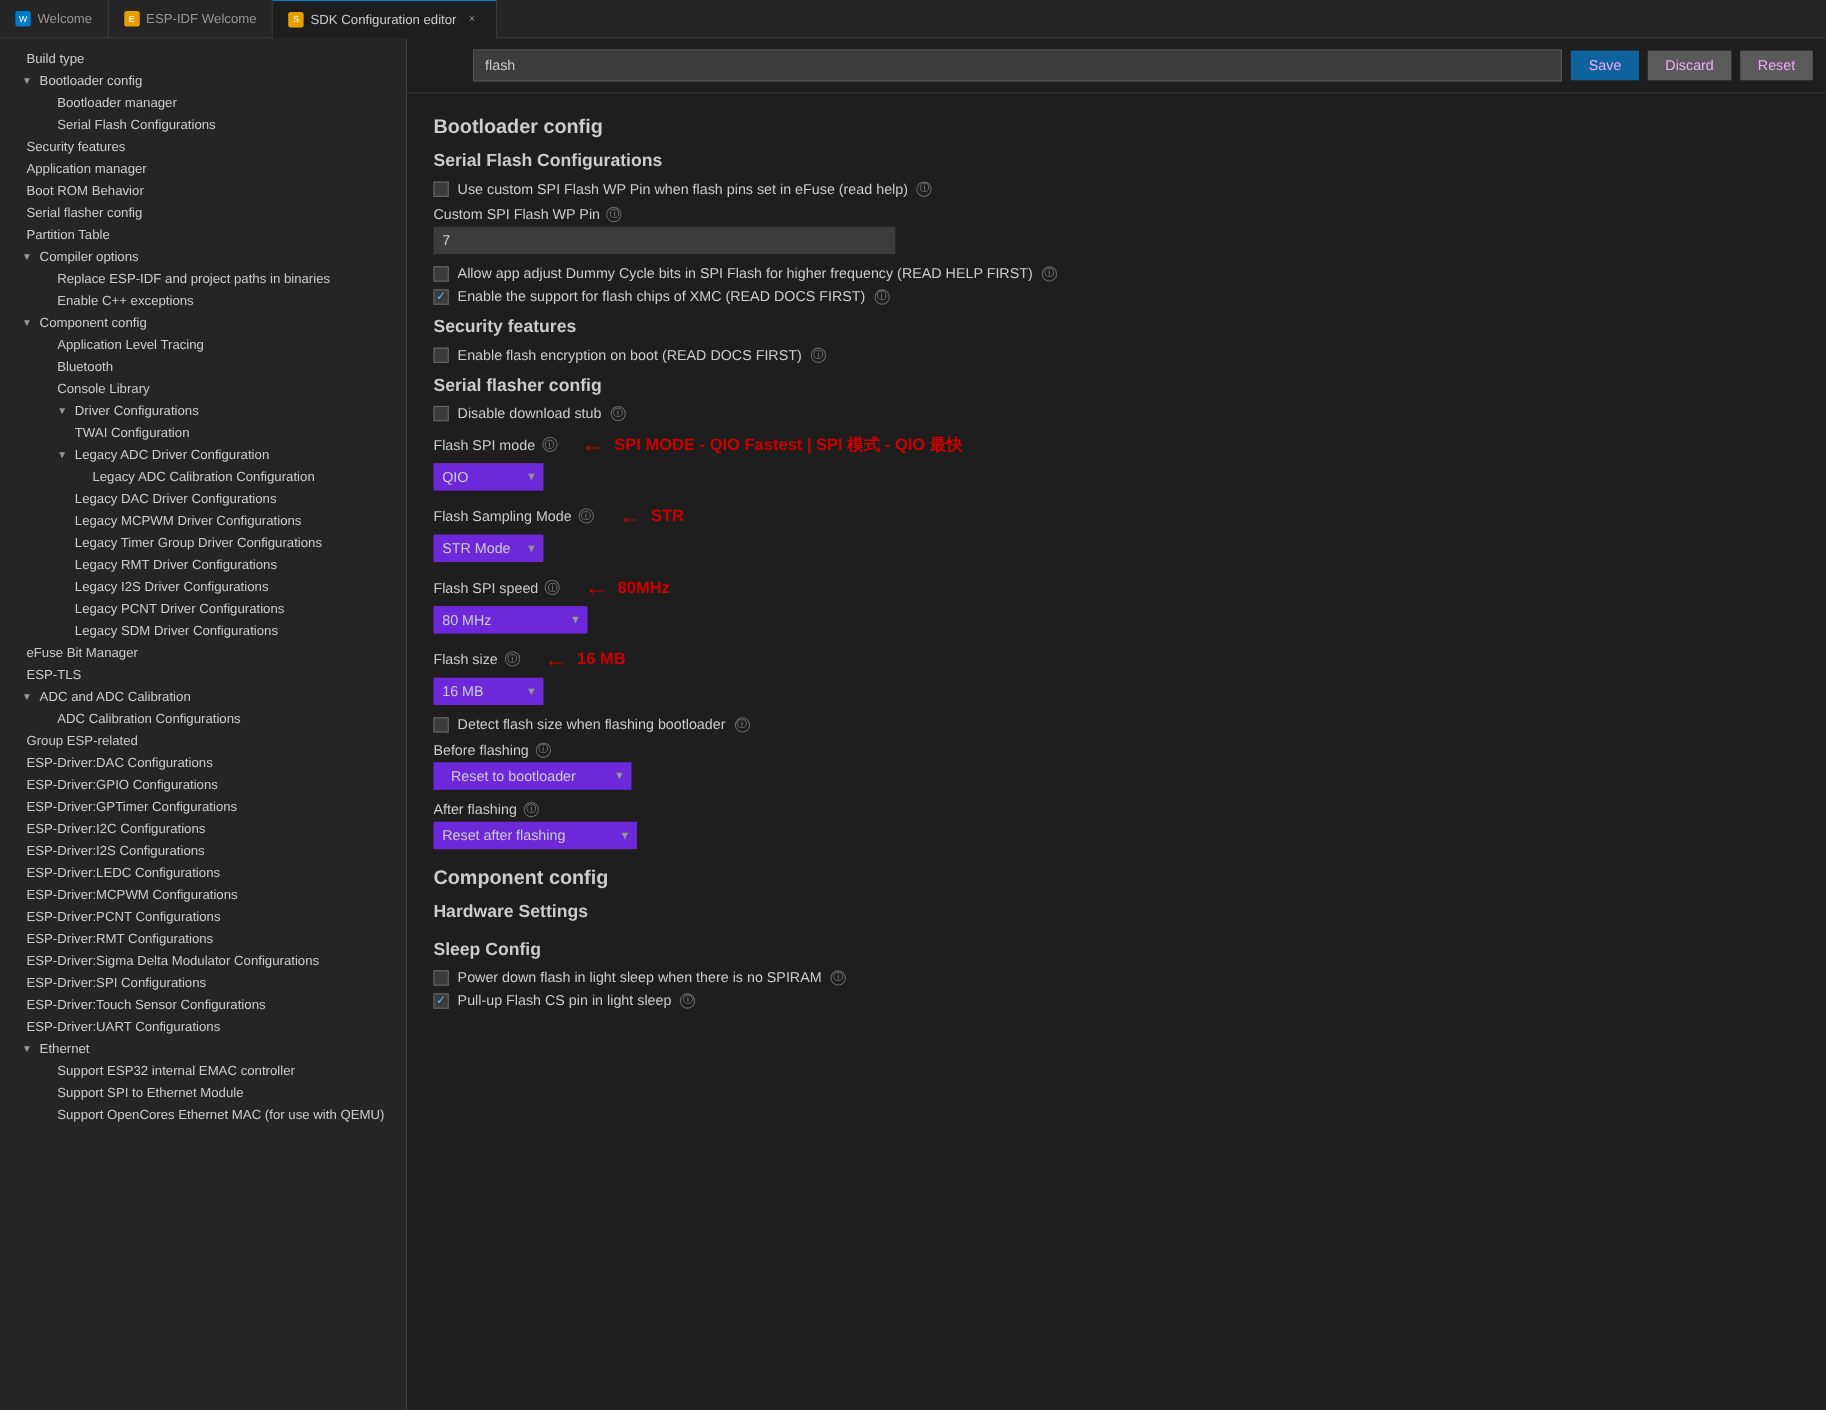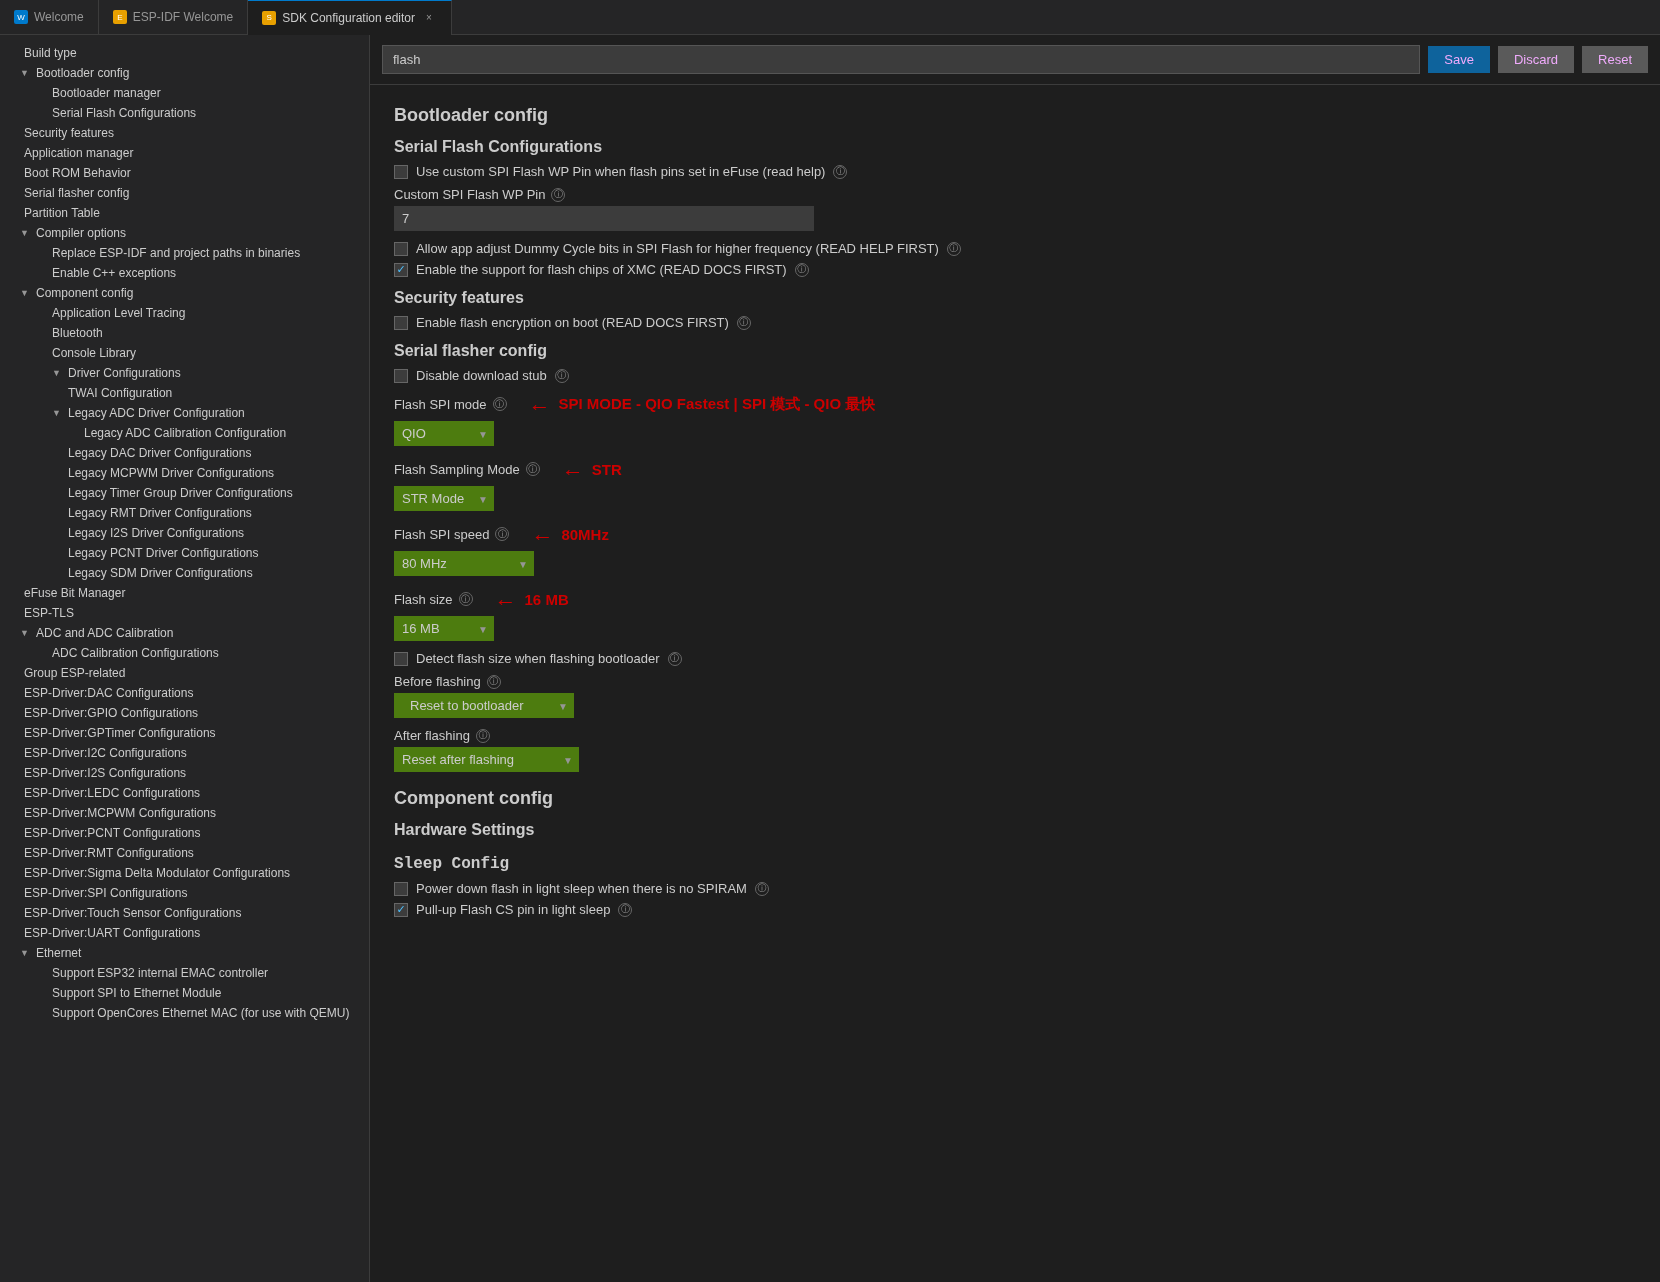--- a/index.html
+++ b/index.html
@@ -118,20 +118,21 @@
       min-height: 50px;
     }
     .search-input {
       flex: 1;
       background: #3c3c3c;
       border: 1px solid #555;
       color: #cccccc;
       padding: 6px 10px;
       font-size: 13px;
       outline: none;
+      margin-left: 48px;
     }
     .btn {
       padding: 6px 16px;
       font-size: 13px;
       cursor: pointer;
       border: none;
       color: #f0abfc;
     }
     .btn-save { background: #0e639c; }
     .btn-discard { background: #5a5a5a; }
@@ -161,21 +162,20 @@
       font-weight: 600;
       margin-bottom: 8px;
       margin-top: 12px;
     }
     .section-heading-3 {
       font-size: 16px;
       color: #cccccc;
       font-weight: 600;
       margin-bottom: 8px;
       margin-top: 16px;
-      font-family: Liberation Mono, monospace;
     }
 
     
     .config-item {
       display: flex;
       align-items: center;
       gap: 8px;
       margin-bottom: 6px;
       color: #cccccc;
       font-size: 13px;
@@ -233,21 +233,21 @@
       font-size: 13px;
       width: 420px;
       outline: none;
     }
 
     .select-wrapper {
       position: relative;
       display: inline-block;
     }
     .select-control {
-      background: #4d7c0f;
+      background: #6d28d9;
       border: none;
       color: #cccccc;
       padding: 5px 28px 5px 8px;
       font-size: 13px;
       cursor: pointer;
       appearance: none;
       outline: none;
       min-width: 100px;
     }
     .select-arrow {

